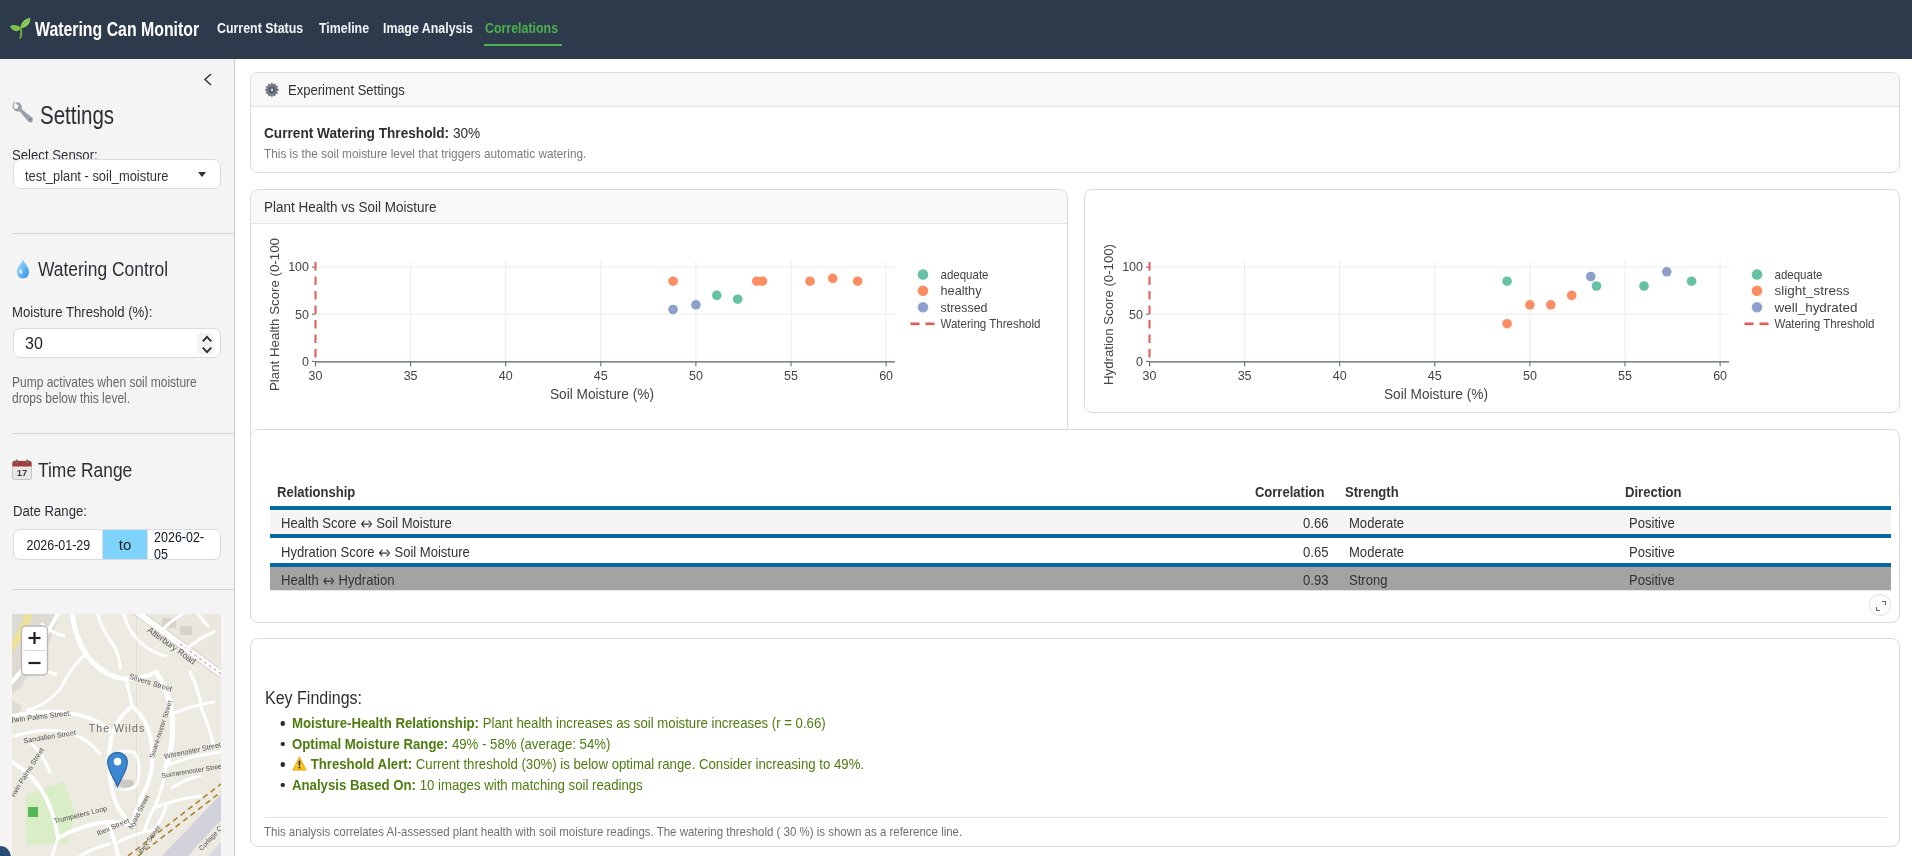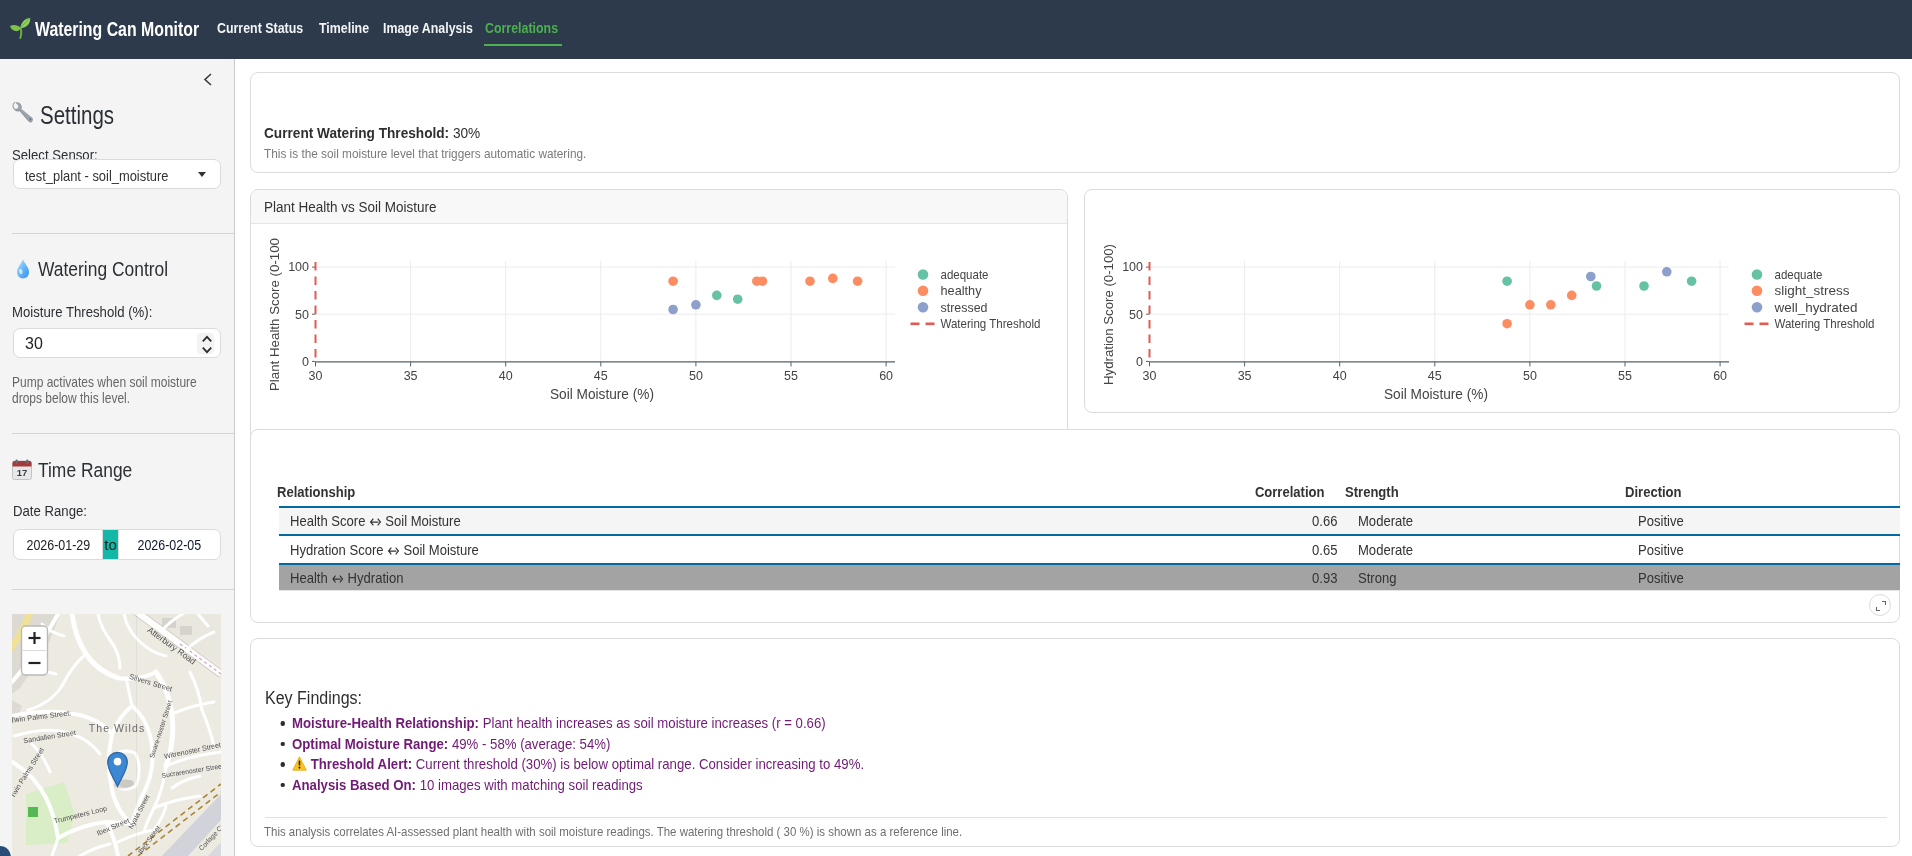--- a/index.html
+++ b/index.html
@@ -93,21 +93,21 @@
     <rect x="3.6" y="0.4" width="2.2" height="4.4" rx="1" fill="#6d6d72"></rect>
     <rect x="14.2" y="0.4" width="2.2" height="4.4" rx="1" fill="#6d6d72"></rect>
     <text x="10" y="17.2" font-size="9.5" font-weight="bold" fill="#3c3c41" text-anchor="middle" font-family="Liberation Sans,sans-serif">17</text>
   </svg>
   <div class="sbh2" style="left:38px;top:399px">Time Range</div>
   <div class="sblabel" style="left:13px;top:443px">Date Range:</div>
   <div class="abs" style="left:13px;top:470px;width:208px;height:31px;border:1px solid #d9dbdf;border-radius:7px;background:#fff;display:flex">
     <div style="width:88px;display:flex;align-items:center;justify-content:center;font-size:15px;color:#222">
         <span style="transform:scaleX(0.83)">2026-01-29</span>
       </div>
-    <div style="width:17px;display:flex;align-items:center;justify-content:center;font-size:15px;color:#222;background:#14b8a6;border-left:1px solid #ddd;border-right:1px solid #ddd">to</div>
+    <div style="width:46px;display:flex;align-items:center;justify-content:center;font-size:15px;color:#222;background:#7dd3fc;border-left:1px solid #ddd;border-right:1px solid #ddd">to</div>
     <div style="flex:1;display:flex;align-items:center;justify-content:center;font-size:15px;color:#0f172a">
         <span style="transform:scaleX(0.83)">2026-02-05</span>
       </div>
   </div>
   <div class="sbdiv" style="top:529.5px"></div>
   <div id="mapbox" class="abs" style="left:12px;top:555px;width:209px;height:242px;overflow:hidden"><svg width="209" height="242" viewBox="0 0 209 242" font-family="Liberation Sans,sans-serif">
 <rect width="209" height="242" fill="#edeae2"></rect>
 <path d="M0 0 H48 L38 26 L24 50 L8 74 L0 80 Z" fill="#dcdad2"></path>
 <path d="M0 86 L10 92 L4 108 L0 110 Z" fill="#dcdad2"></path>
 <path d="M130 0 H209 V52 Z" fill="#eae7df"></path>
@@ -188,20 +188,30 @@
 <line x1="16.5" y1="49" x2="28.5" y2="49" stroke="#222" stroke-width="2.2"></line>
         </g>
 </svg></div>
 </div>
 
 <svg class="abs" style="left:0;top:840px" width="14" height="16" viewBox="0 0 14 16">
   <circle cx="0" cy="17" r="11" fill="#2a4d77"></circle>
 </svg>
 
 <div class="card" style="left:250px;top:72px;width:1650px;height:101px">
+  <div class="chead">
+      <span class="ic">
+    <svg width="16" height="16" viewBox="0 0 16 16">
+          <path fill="#717a83" d="M8 0l1 2.2 2.2-1 .6 2.3 2.3.6-1 2.2L15.4 8l-2.3 1.3 1 2.2-2.3.6-.6 2.3-2.2-1L8 15.7l-1.3-2.3-2.2 1-.6-2.3-2.3-.6 1-2.2L.3 8l2.3-1.3-1-2.2 2.3-.6.6-2.3 2.2 1z"></path>
+          <circle cx="8" cy="8" r="3.1" fill="#4e565e"></circle>
+          <circle cx="8" cy="8" r="1.4" fill="#cdd3d8"></circle>
+        </svg>
+  </span>
+      <span class="ct">Experiment Settings</span>
+    </div>
   <div class="abs" style="left:13px;top:51px;font-size:15.5px;color:#2e2e2e;transform:scaleX(0.88);transform-origin:left top;white-space:nowrap"><b>Current Watering Threshold:</b> 30%</div>
   <div class="abs" style="left:13px;top:73px;font-size:13.5px;color:#7a7a7a;transform:scaleX(0.875);transform-origin:left top;white-space:nowrap">This is the soil moisture level that triggers automatic watering.</div>
 </div>
 
 <div class="card" style="left:250px;top:189px;width:818px;height:280px">
   <div class="chead" style="font-size:15.5px">
       <span class="ct">Plant Health vs Soil Moisture</span>
     </div>
   <div class="abs" style="left:0;top:35px;width:816px;height:188px" id="chart1"><svg width="816" height="188" viewBox="0 0 816 188" font-family="Liberation Sans,sans-serif">
 <line x1="159.6" y1="36" x2="159.6" y2="136.4" stroke="#ececec" stroke-width="1"></line>
@@ -349,36 +359,36 @@
 
   <div class="abs" style="left:1618px;top:164px;width:22px;height:22px;border:1px solid #ddd;border-radius:50%;background:#fff">
     <svg class="abs" style="left:5px;top:5px" width="12" height="12" viewBox="0 0 12 12">
       <path d="M7 1.5 h3.5 v3.5 M1.5 7 v3.5 h3.5" fill="none" stroke="#666" stroke-width="1.1"></path>
     </svg>
   </div>
 </div>
 
 <div class="card" style="left:250px;top:638px;width:1650px;height:209px">
   <div class="abs" style="left:14px;top:49px;font-size:18px;color:#2e2e2e;transform:scaleX(0.89);transform-origin:left top;white-space:nowrap">Key Findings:</div>
-  <ul class="abs" style="left:41px;top:74px;font-size:15px;color:#701a75;list-style:none">
+  <ul class="abs" style="left:41px;top:74px;font-size:15px;color:#4d7c0f;list-style:none">
     <li><b>Moisture-Health Relationship:</b> Plant health increases as soil moisture increases (r = 0.66)</li>
     <li><b>Optimal Moisture Range:</b> 49% - 58% (average: 54%)</li>
     <li><span class="warnsvg"><svg width="17" height="15" viewBox="0 0 17 15">
             <path d="M8.5 0.8 L16.3 14.2 H0.7Z" fill="#f7c325" stroke="#e2a80c" stroke-width="0.8"></path>
             <rect x="7.6" y="4.6" width="1.8" height="5" rx="0.9" fill="#222"></rect>
             <circle cx="8.5" cy="11.6" r="1.1" fill="#222"></circle>
           </svg></span> <b>Threshold Alert:</b> Current threshold (30%) is below optimal range. Consider increasing to 49%.</li>
     <li><b>Analysis Based On:</b> 10 images with matching soil readings</li>
   </ul>
   <div class="abs" style="left:14px;top:178px;width:1622px;height:1px;background:#e2e2e2"></div>
   <div class="abs" style="left:13px;top:184.5px;font-size:13.5px;color:#6f6f6f;transform:scaleX(0.85);transform-origin:left top;white-space:nowrap">This analysis correlates AI-assessed plant health with soil moisture readings. The watering threshold ( 30 %) is shown as a reference line.</div>
 </div>
 
 <style>
-.trow { position:absolute; left:13px; width:1621px; height:28.5px; border-top:2px solid #0369a1; }
+.trow { position:absolute; left:4px; width:1621px; height:28.5px; border-top:4px solid #0369a1; }
 .trow:last-of-type { border-bottom:1px solid #e4e4e4; }
 .trow span { position:absolute; top:5.5px; font-size:14.5px; color:#333; transform:scaleX(0.9); transform-origin:left center; white-space:nowrap; }
 .trow span[style*="text-align:right"] { transform-origin:right center; }
 .thc { transform:scaleX(0.9); transform-origin:left center; white-space:nowrap; }
 .thr { transform:scaleX(0.9); transform-origin:right center; }
 .ct { transform:scaleX(0.87); transform-origin:left center; white-space:nowrap; }
 ul.abs li { height:20.5px; line-height:20.5px; position:relative; white-space:nowrap; transform:scaleX(0.88); transform-origin:left center; }
 ul.abs li::before { content:""; position:absolute; left:-13px; top:8px; width:4.5px; height:4.5px; border-radius:50%; background:#2e2e2e; }
 .warnsvg { display:inline-block; vertical-align:-2px; }
 .arr2 { vertical-align:-1px; margin:0 1px; }

